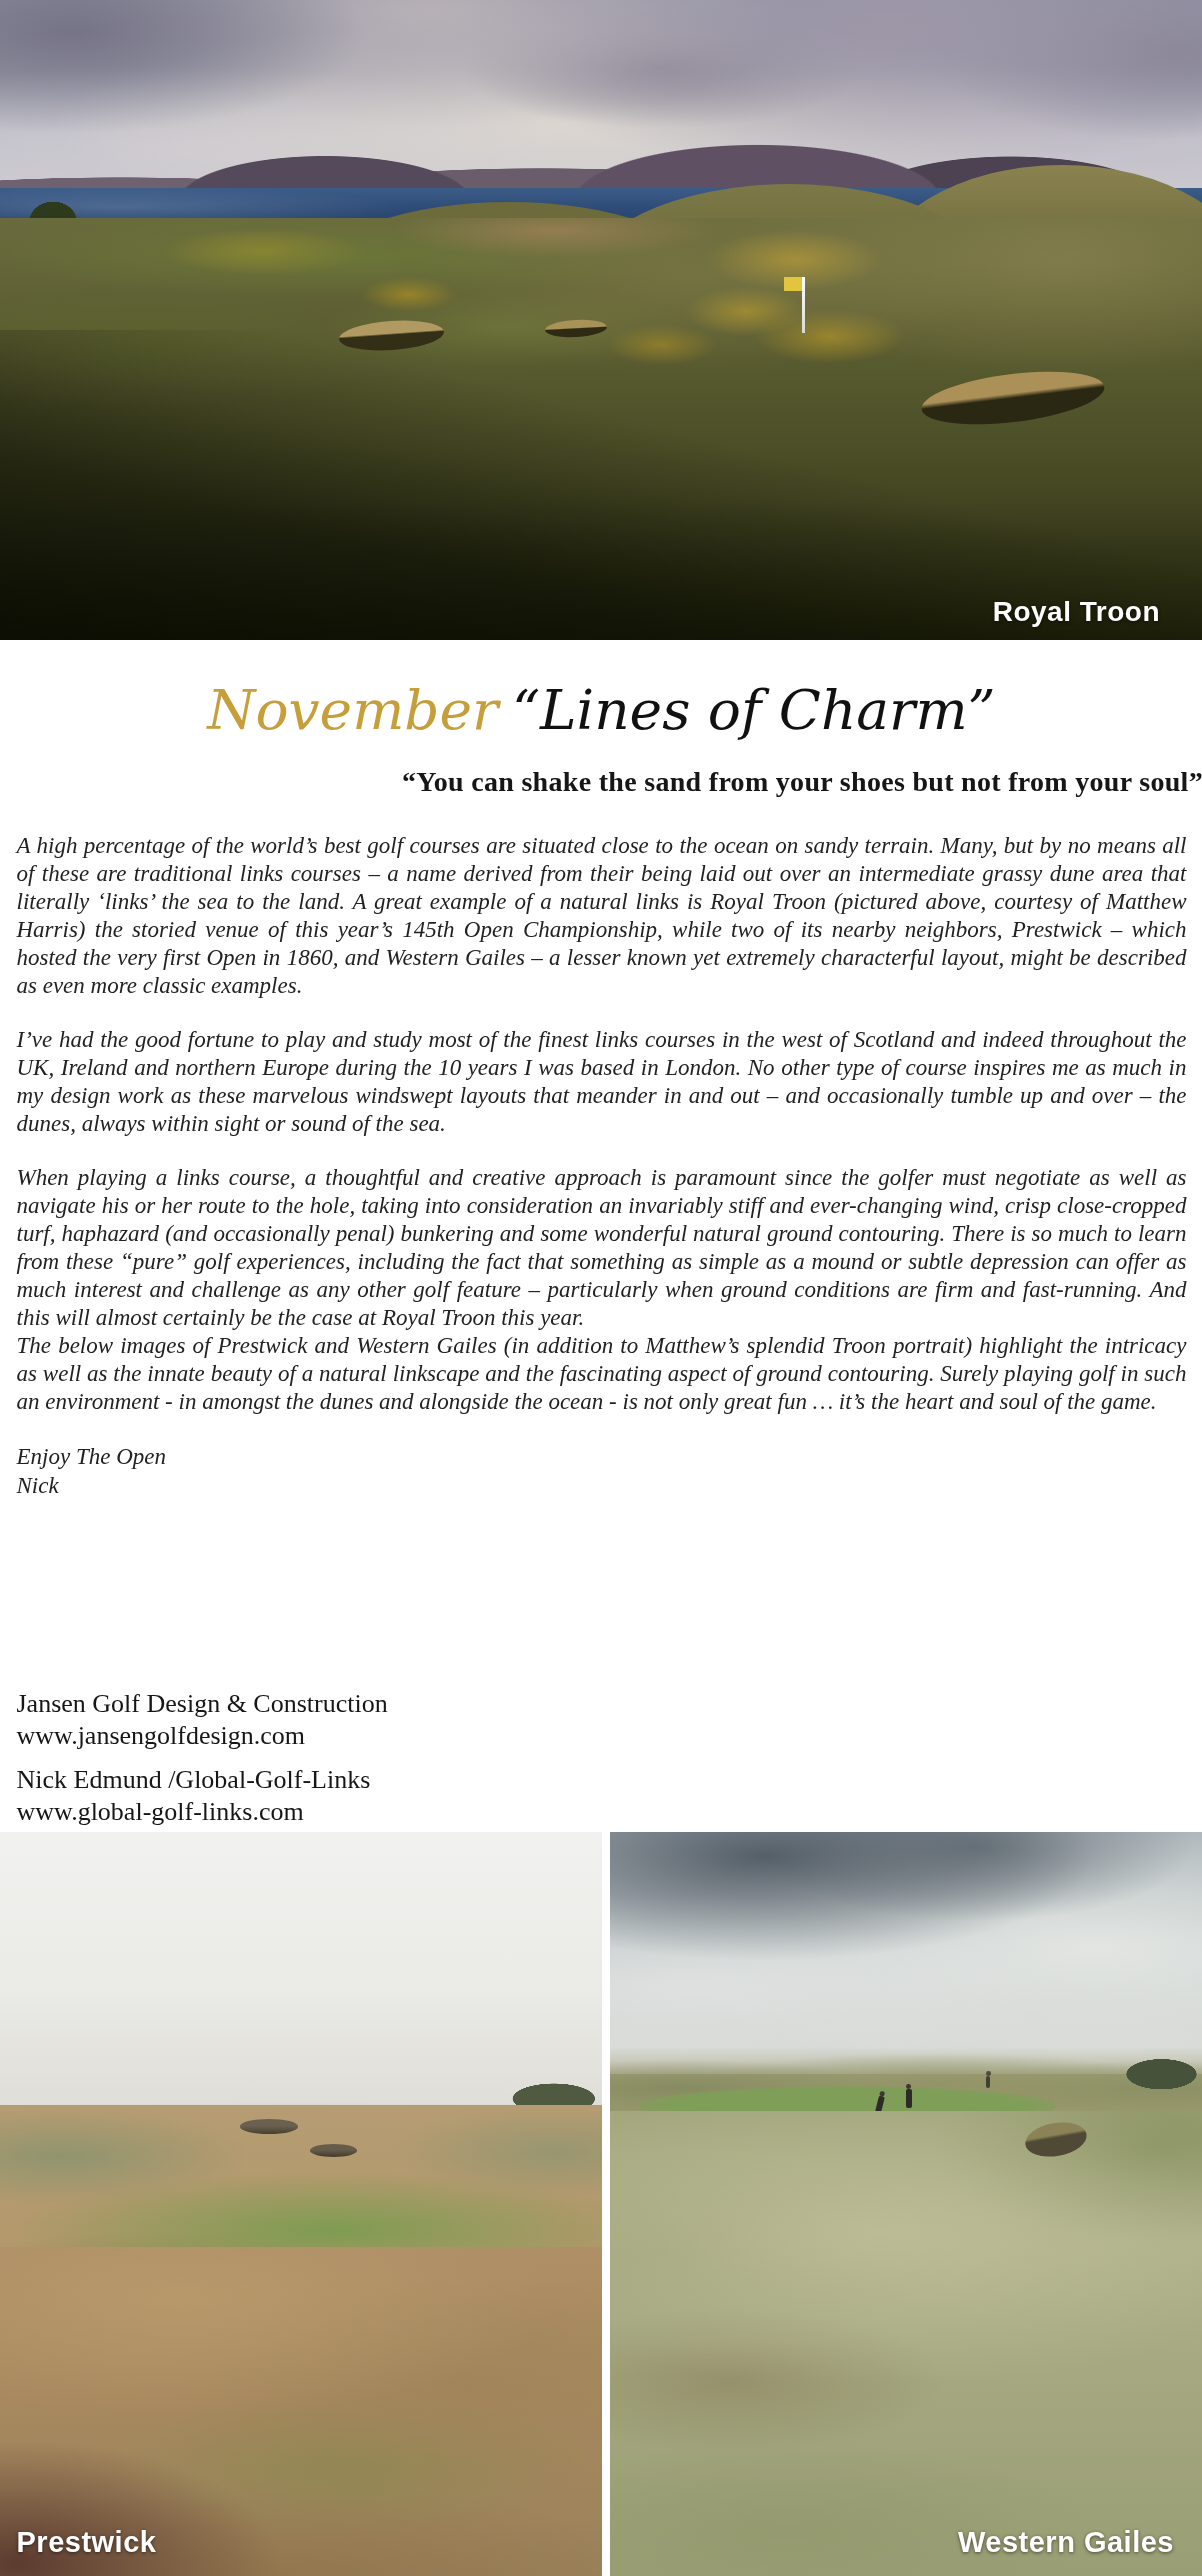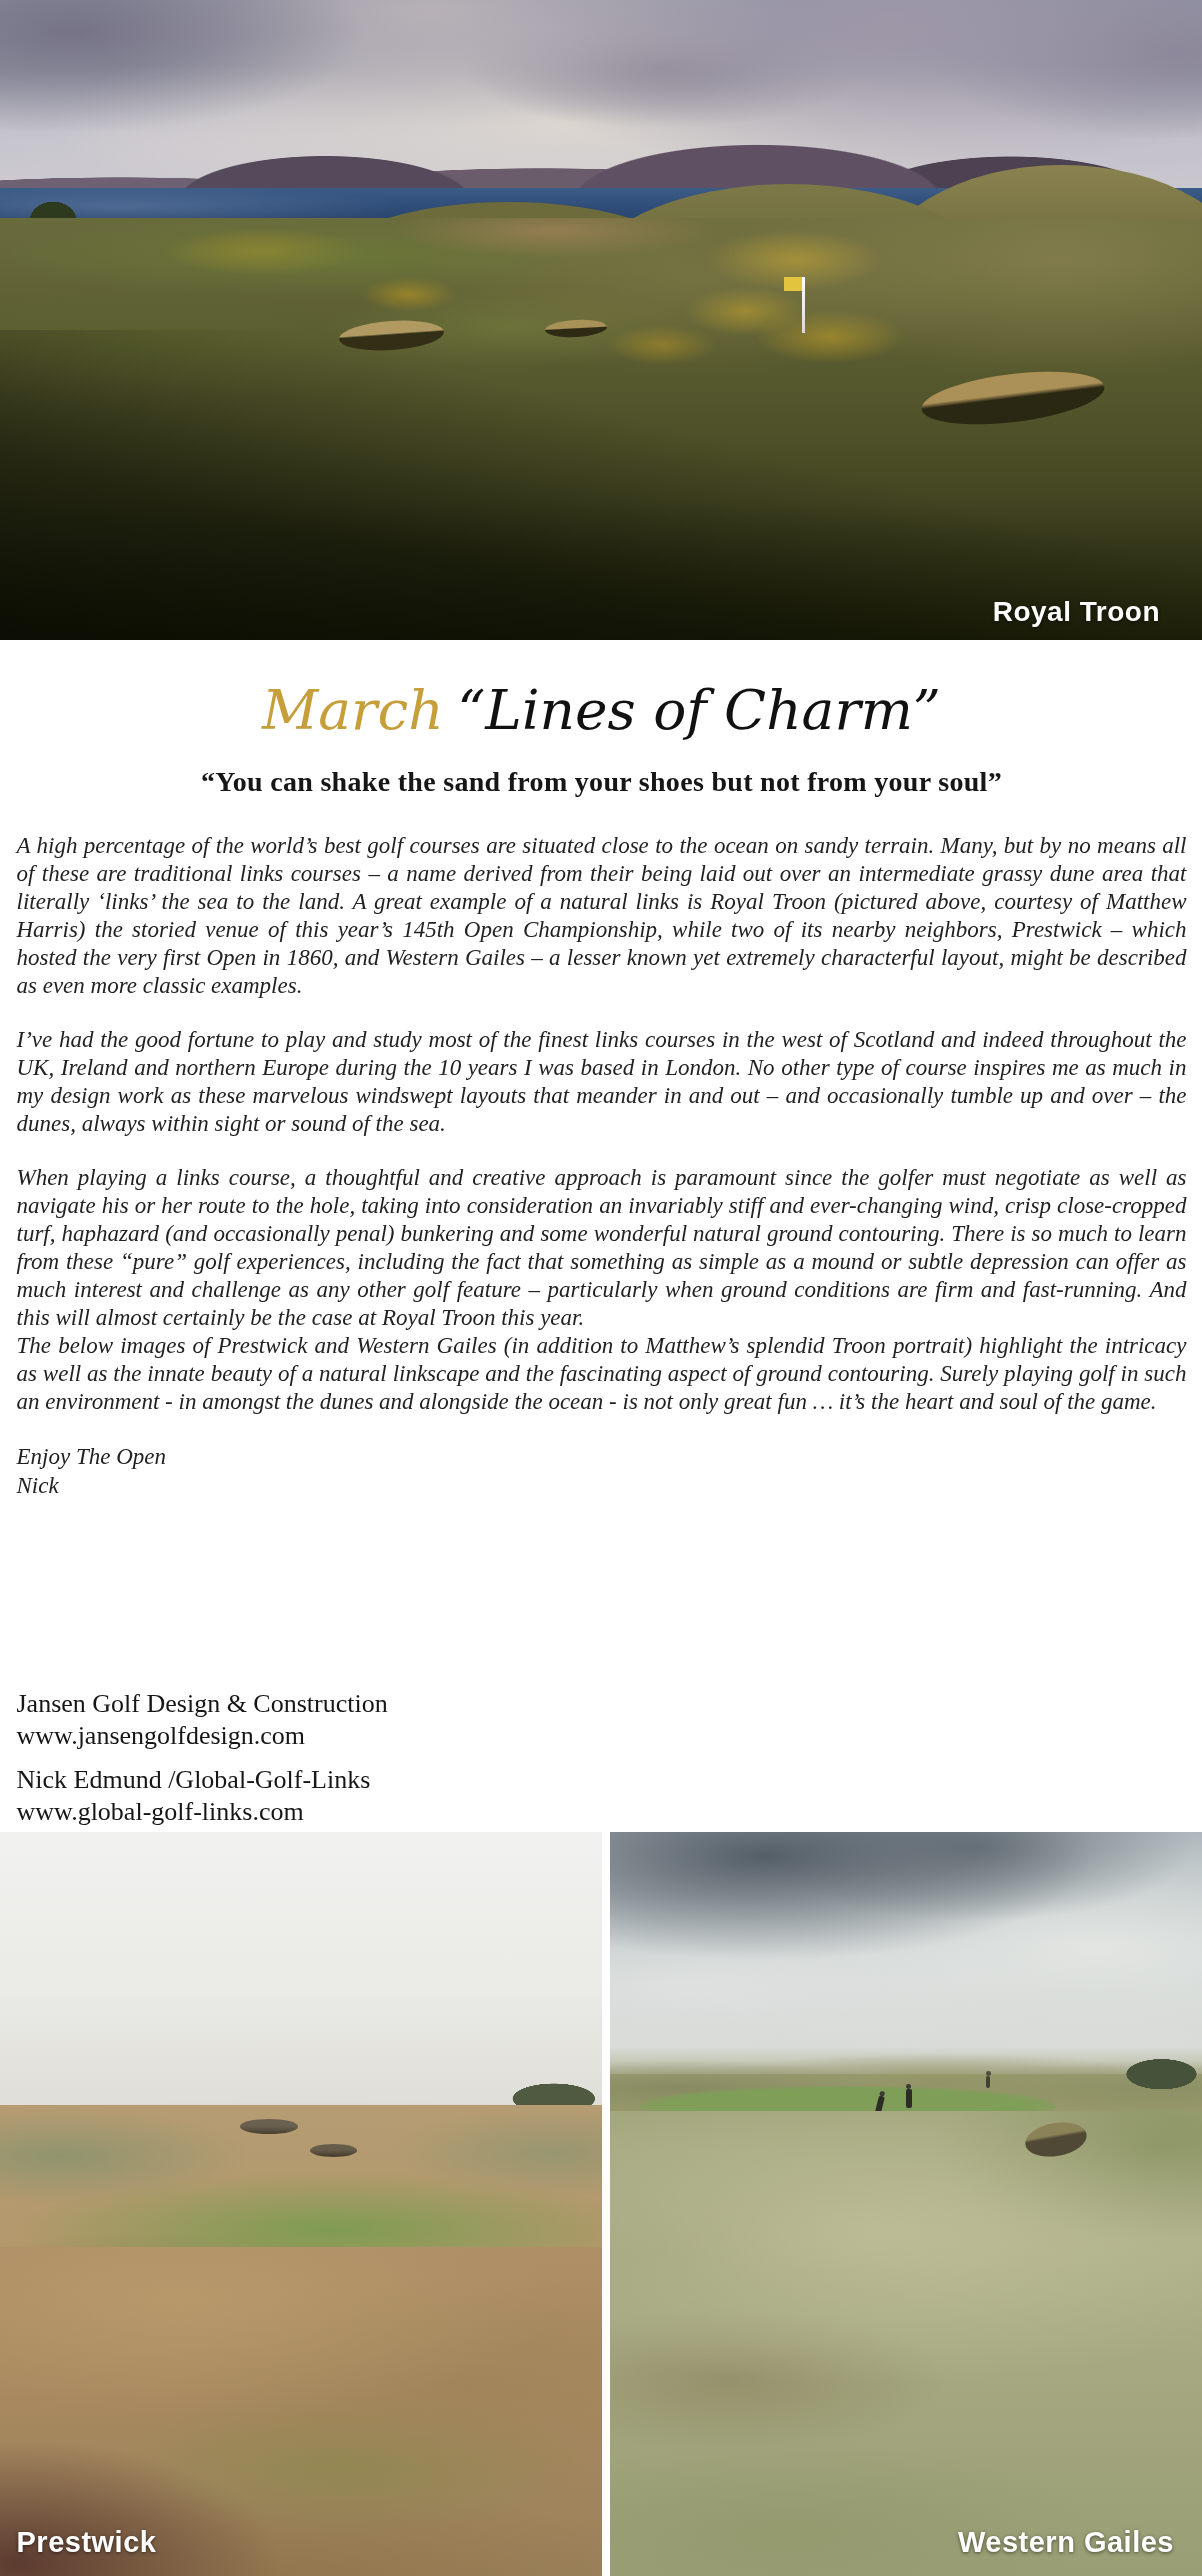--- a/index.html
+++ b/index.html
@@ -77,21 +77,21 @@
   .photo-caption{position:absolute;color:#ffffff;font-family:"Liberation Sans",sans-serif;
     font-weight:bold;font-size:29px;text-shadow:0 1px 3.9px rgba(0,0,0,.55);letter-spacing:0.5px;text-align:right;}
   .hero .photo-caption{right:43px;bottom:11.6px;font-size:28px;}
 
   
   .masthead{position:absolute;left:0;top:671px;width:1203px;text-align:center;}
   .masthead-title{font-family:"DejaVu Serif","Liberation Serif",serif;font-style:italic;
     font-size:55px;line-height:78px;color:#111111;}
   .masthead-title .month{color:#C69F3B;margin-right:13.6px;}
   .masthead-quote{margin-top:17.4px;font-family:"Liberation Serif",serif;font-weight:bold;
-    font-size:28px;color:#161616;letter-spacing:0.3px;}
+    font-size:28px;color:#161616;letter-spacing:0.3px;text-align:right;}
 
   
   .article{position:absolute;left:16.5px;top:832px;width:1170px;
     font-family:"Liberation Serif",serif;font-style:italic;font-size:23px;line-height:28px;
     color:#222222;text-align:justify;}
   .article p{margin:0 0 26px 0;}
   .article p.no-gap{margin-bottom:0;}
   .signoff{margin-top:26px;}
   .signoff div{line-height:29px;}
 
@@ -187,21 +187,21 @@
     <div class="hero-shadow"></div>
     <div class="bunker bunker-c"></div>
     <div class="flag">
         <div class="pennant"></div>
       </div>
     <div class="photo-caption">Royal Troon</div>
   </div>
 
   <div class="masthead">
     <div class="masthead-title">
-      <span class="month" style="color: rgb(198, 159, 59);">March</span><span>“Lines of Charm”</span>
+      <span class="month" style="color: rgb(198, 159, 59);">November</span><span>“Lines of Charm”</span>
     </div>
     <div class="masthead-quote">“You can shake the sand from your shoes but not from your soul”</div>
   </div>
 
   <div class="article">
     <p>A high percentage of the world’s best golf courses are situated close to the ocean on sandy terrain. Many, but by no means all of these are traditional links courses – a name derived from their being laid out over an intermediate grassy dune area that literally ‘links’ the sea to the land. A great example of a natural links is Royal Troon (pictured above, courtesy of Matthew Harris) the storied venue of this year’s 145th Open Championship, while two of its nearby neighbors, Prestwick – which hosted the very first Open in 1860, and Western Gailes – a lesser known yet extremely characterful layout, might be described as even more classic examples.</p>
     <p>I’ve had the good fortune to play and study most of the finest links courses in the west of Scotland and indeed throughout the UK, Ireland and northern Europe during the 10 years I was based in London. No other type of course inspires me as much in my design work as these marvelous windswept layouts that meander in and out – and occasionally tumble up and over – the dunes, always within sight or sound of the sea.</p>
     <p class="no-gap">When playing a links course, a thoughtful and creative approach is paramount since the golfer must negotiate as well as navigate his or her route to the hole, taking into consideration an invariably stiff and ever-changing wind, crisp close-cropped turf, haphazard (and occasionally penal) bunkering and some wonderful natural ground contouring. There is so much to learn from these “pure” golf experiences, including the fact that something as simple as a mound or subtle depression can offer as much interest and challenge as any other golf feature – particularly when ground conditions are firm and fast-running. And this will almost certainly be the case at Royal Troon this year.</p>
     <p class="no-gap">The below images of Prestwick and Western Gailes (in addition to Matthew’s splendid Troon portrait) highlight the intricacy as well as the innate beauty of a natural linkscape and the fascinating aspect of ground contouring.  Surely playing golf in such an environment - in amongst the dunes and alongside the ocean - is not only great fun … it’s the heart and soul of the game.</p>
     <div class="signoff">

